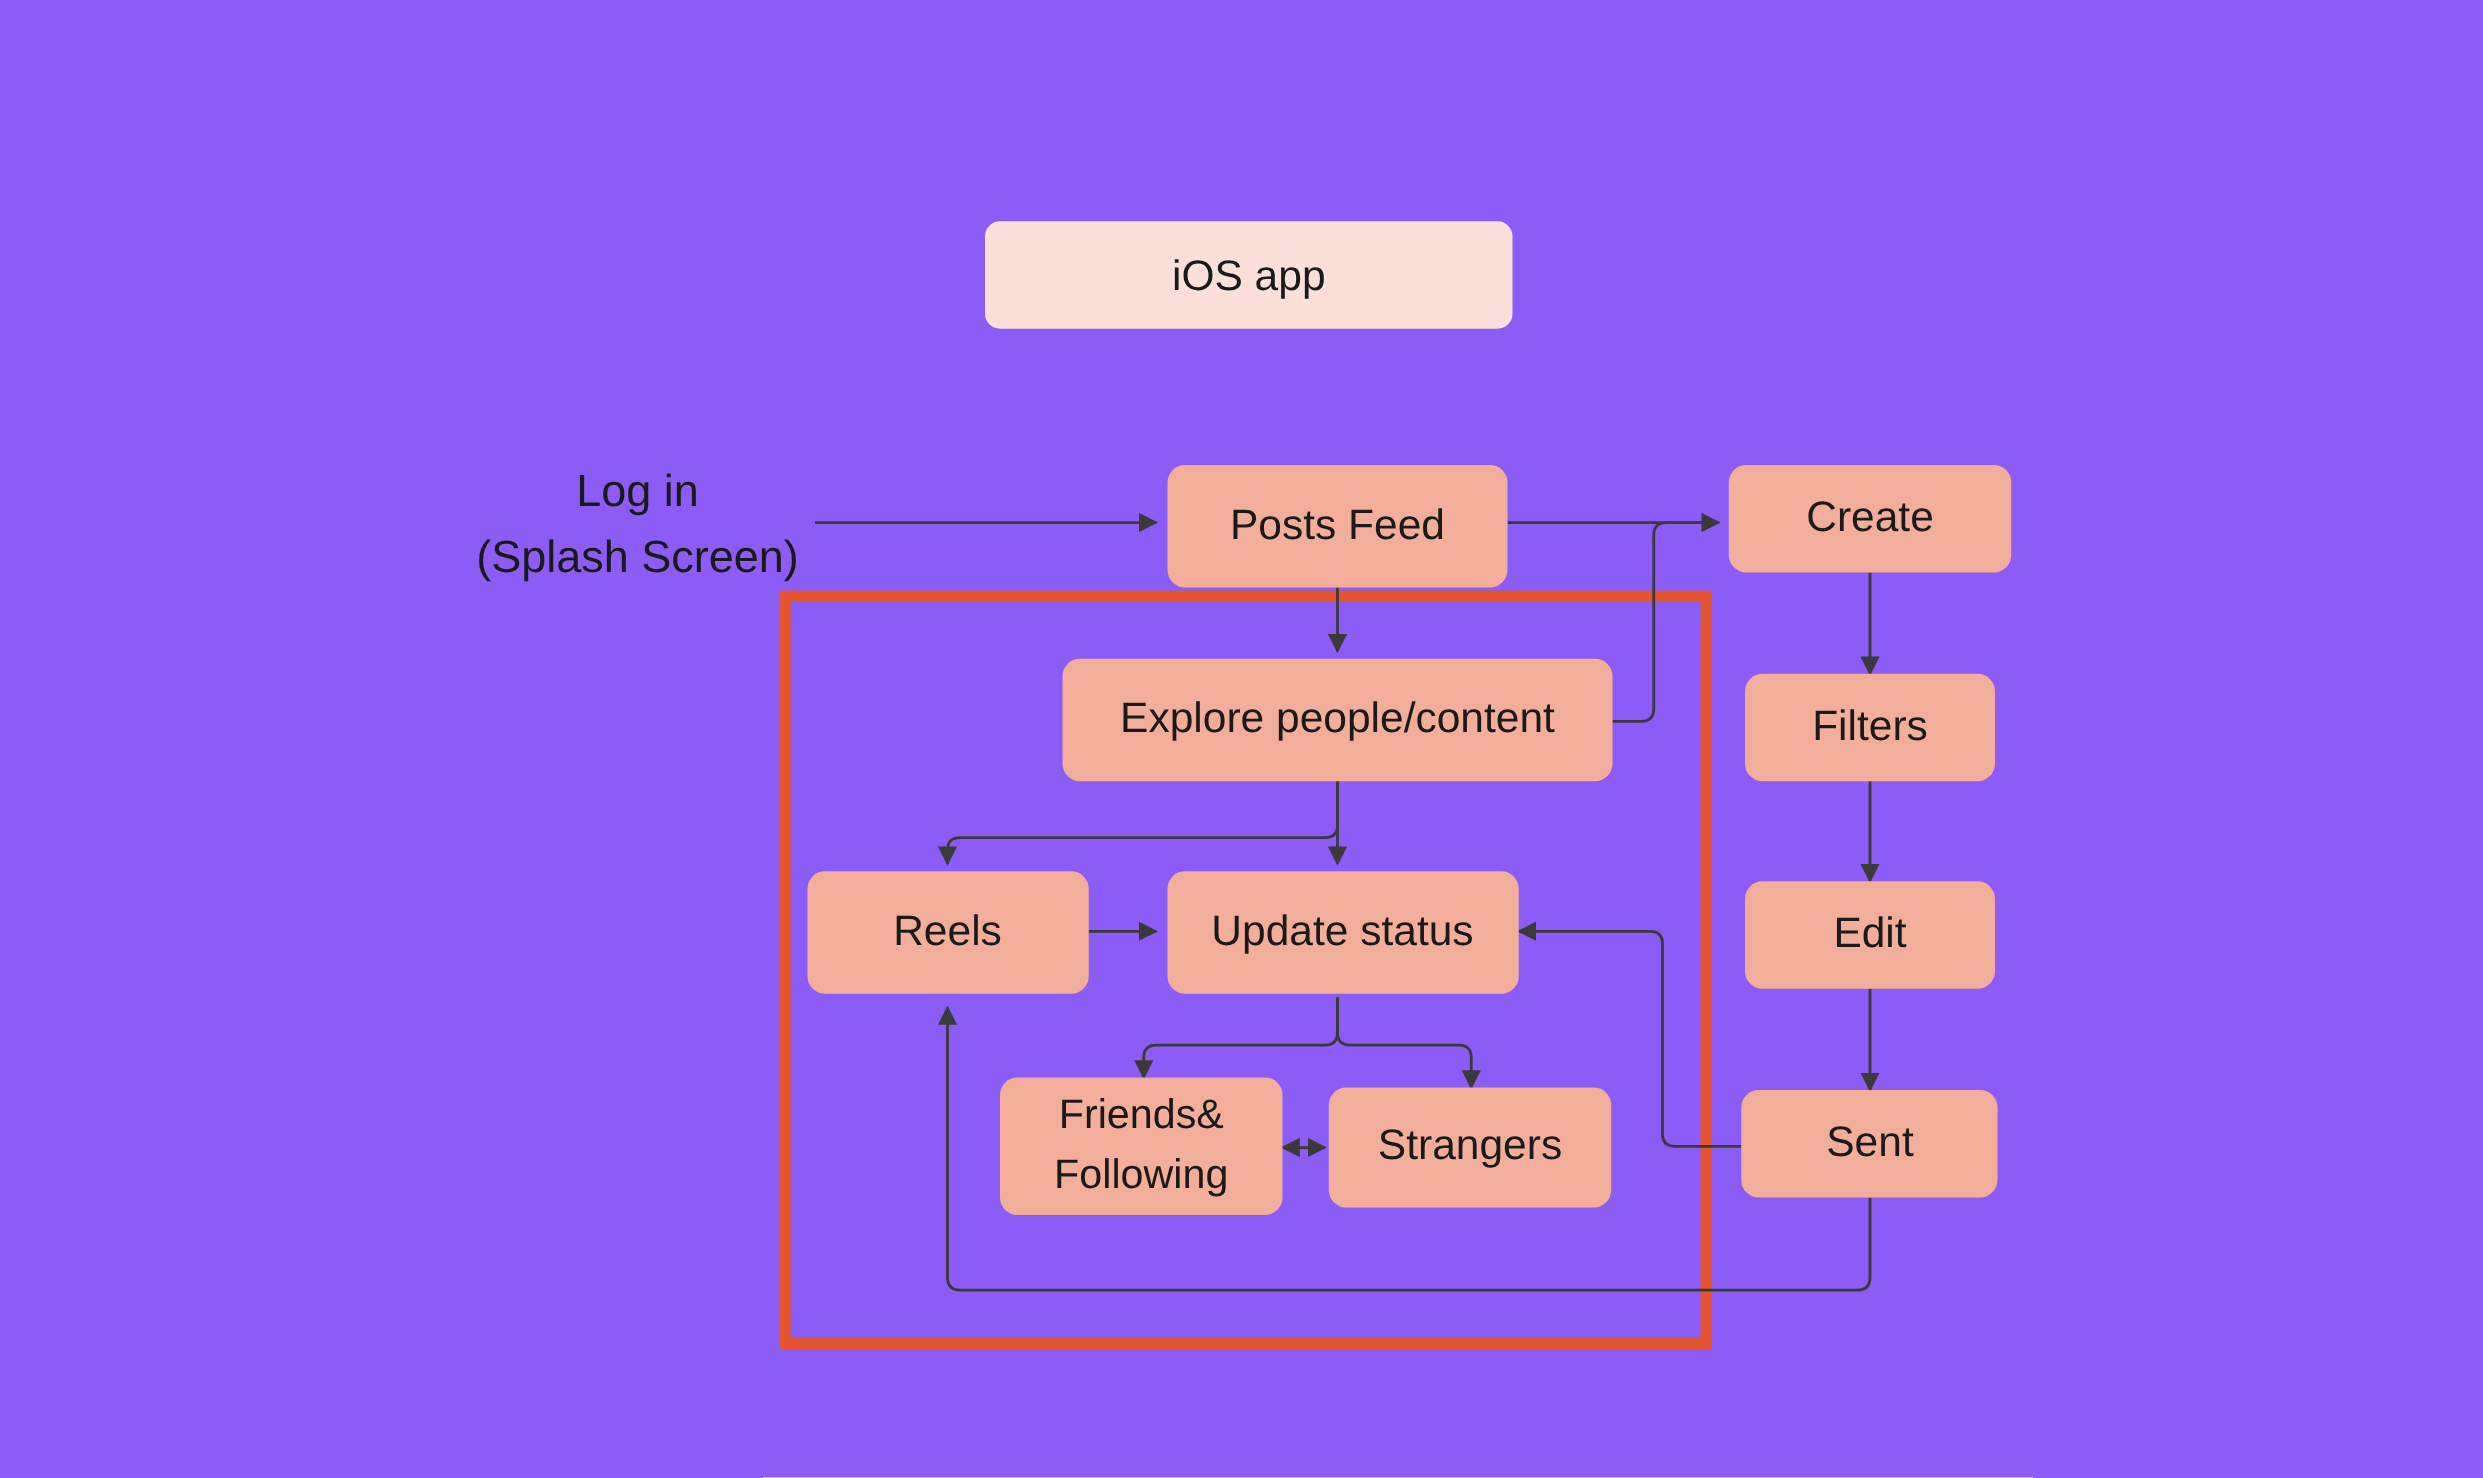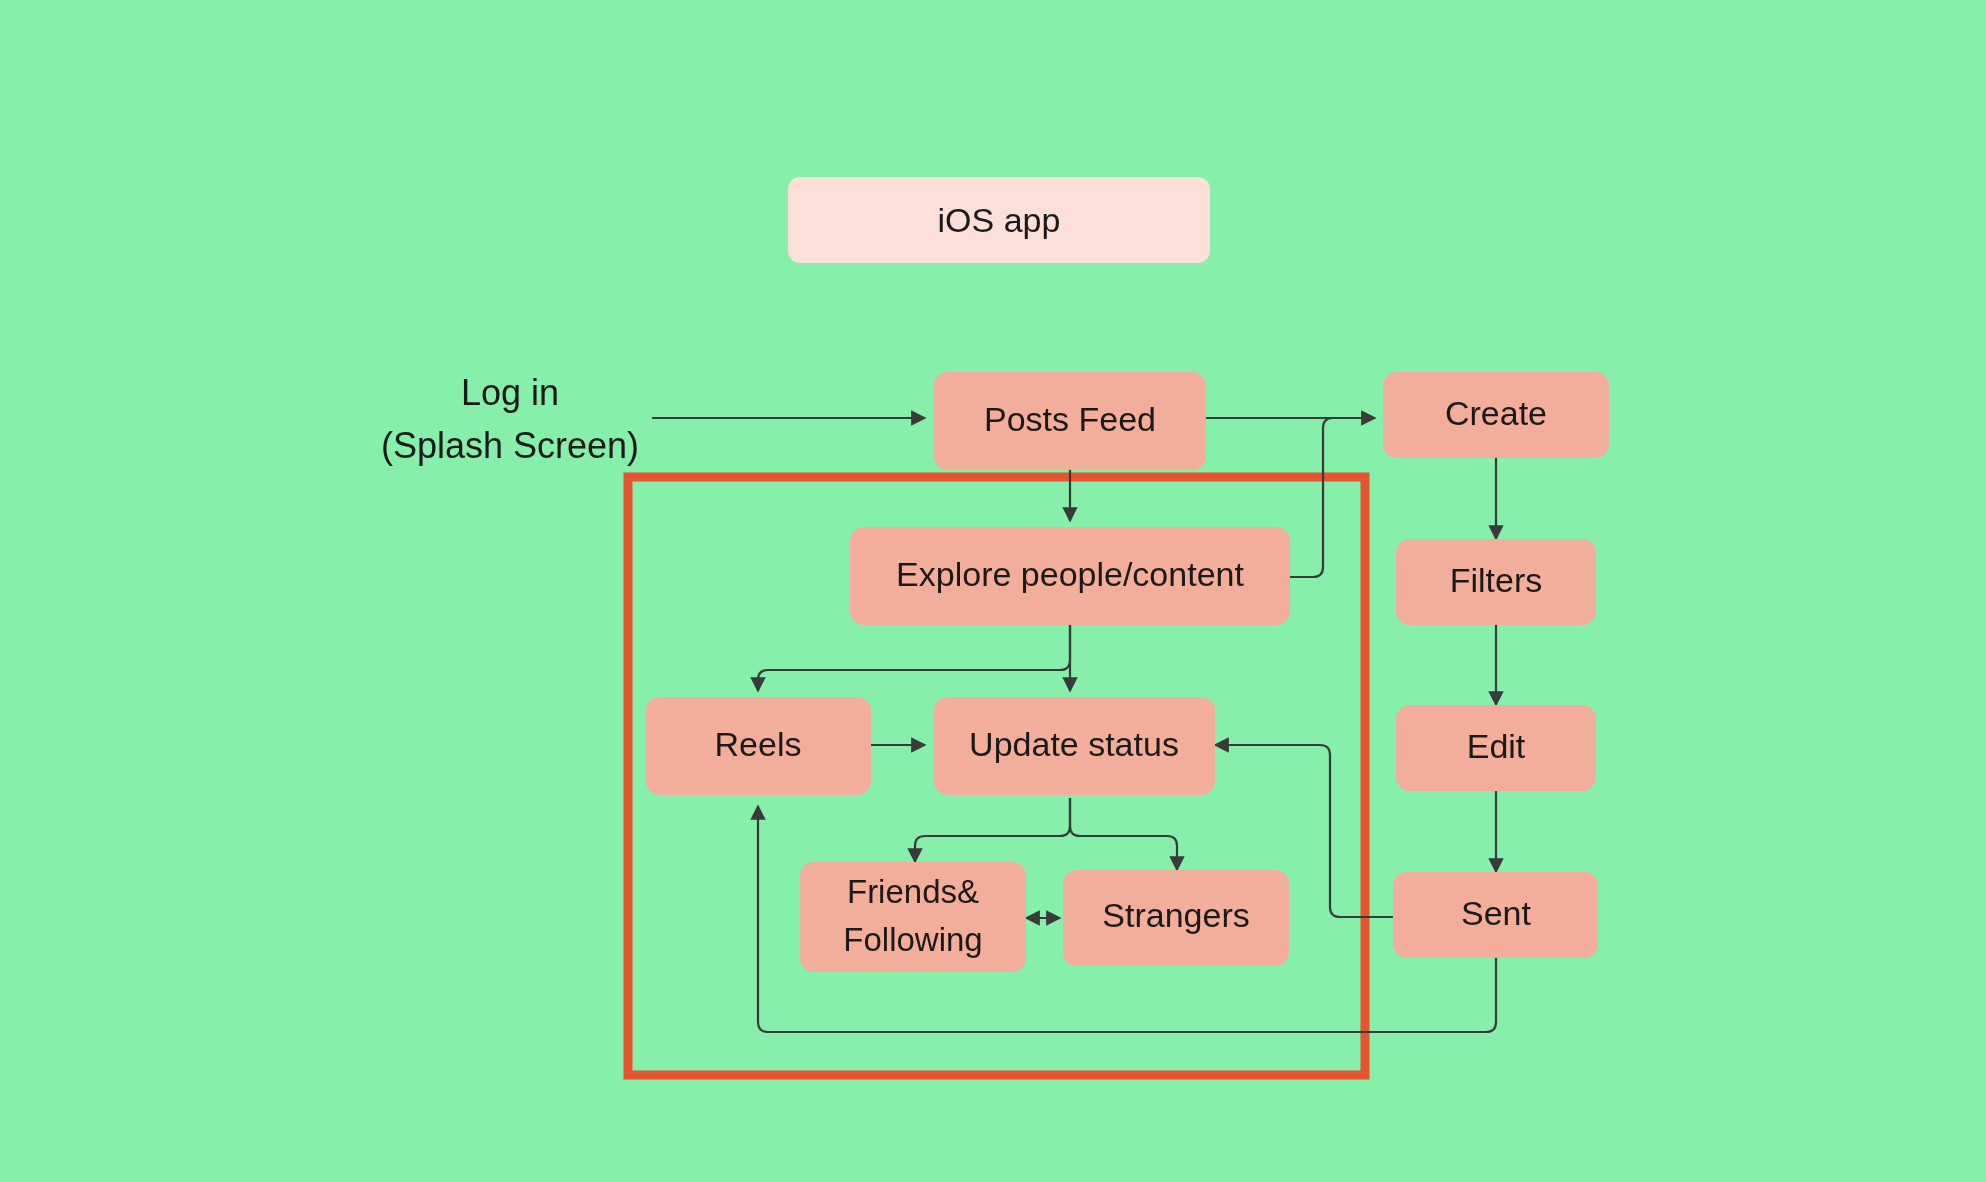--- a/index.html
+++ b/index.html
@@ -10,21 +10,21 @@
   body {
     width: 1986px;
     height: 1182px;
     font-family: "Liberation Sans", sans-serif;
     overflow: hidden;
   }
   #canvas {
     position: relative;
     width: 1986px;
     height: 1182px;
-    background: #86efac;
+    background: #8b5cf6;
   }
   svg.flow {
     position: absolute;
     top: 0;
     left: 0;
     width: 1986px;
     height: 1182px;
   }
   .node-rect {
     stroke: none;

